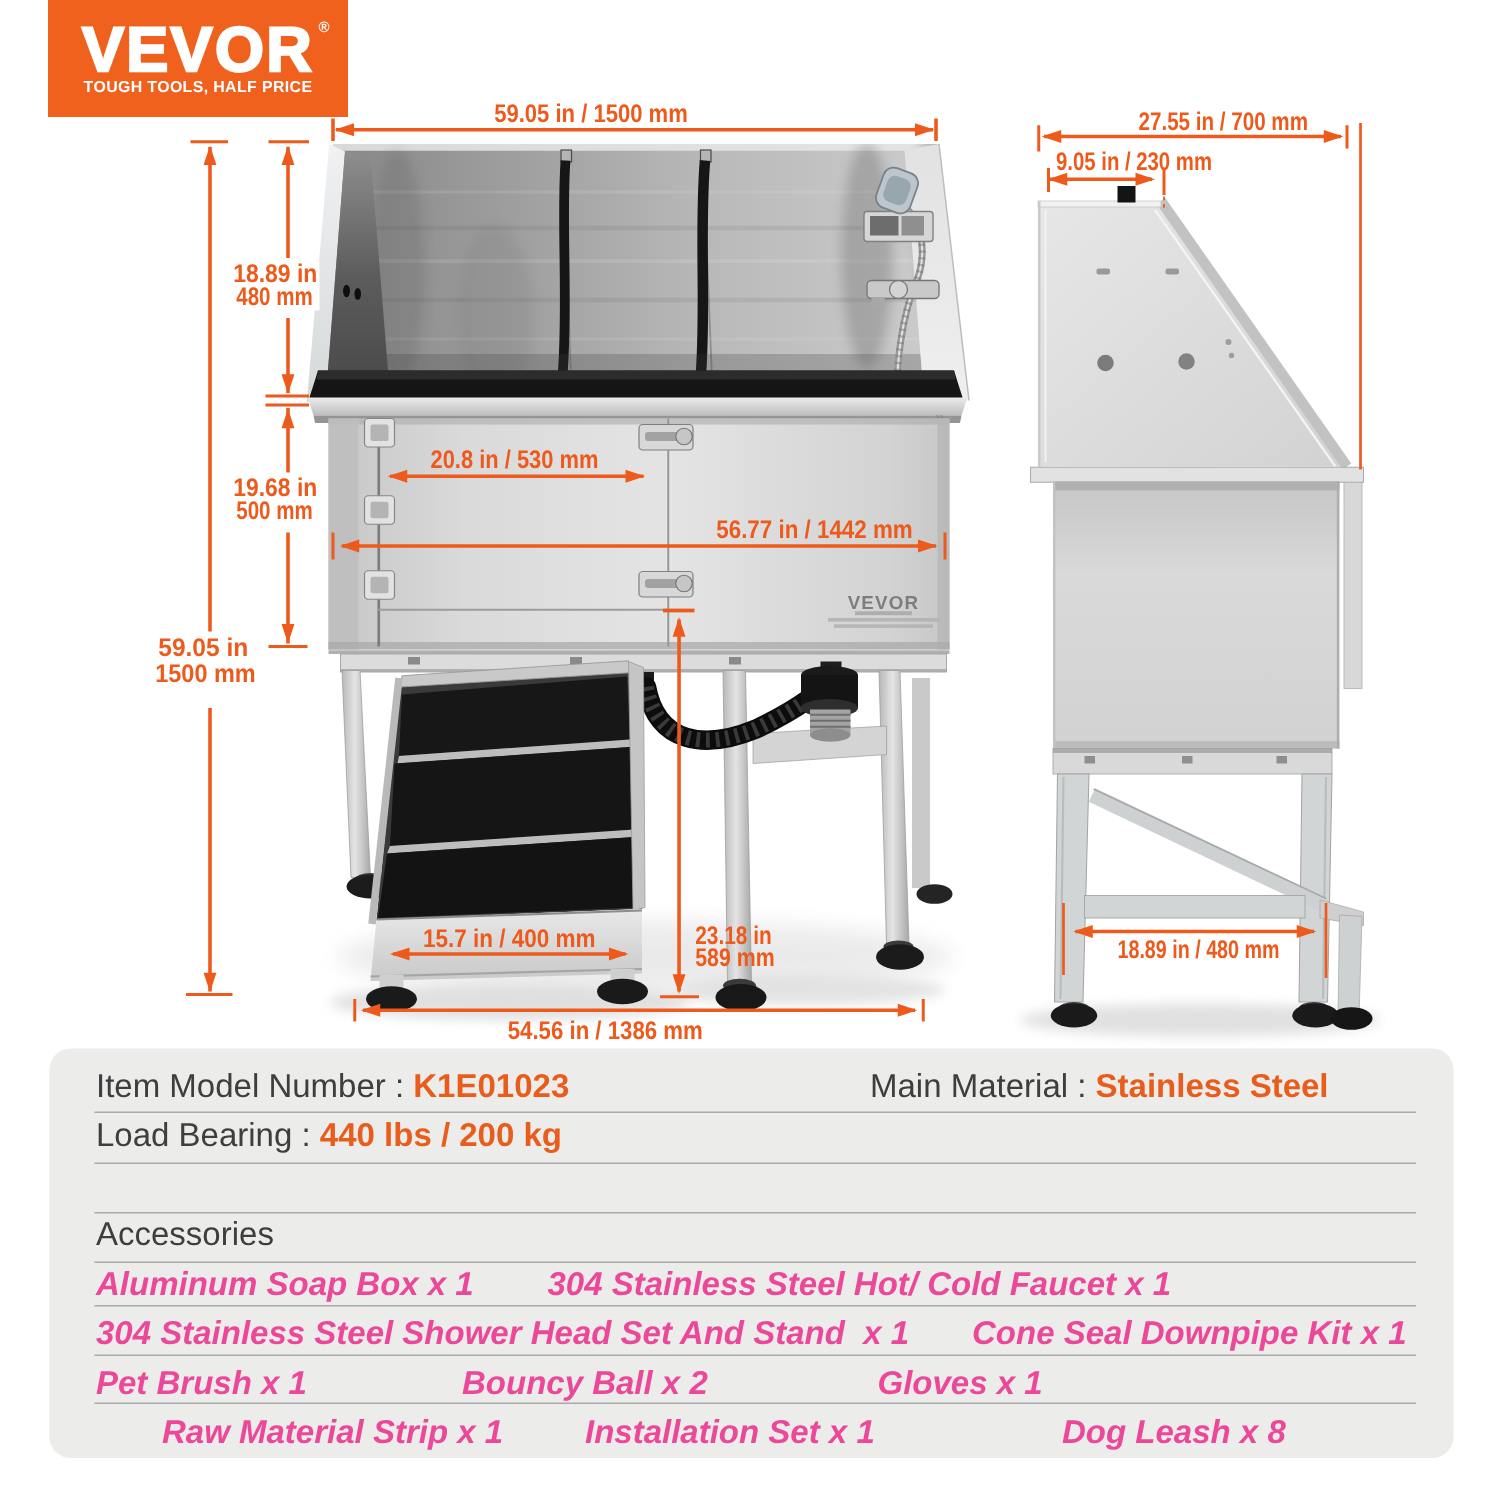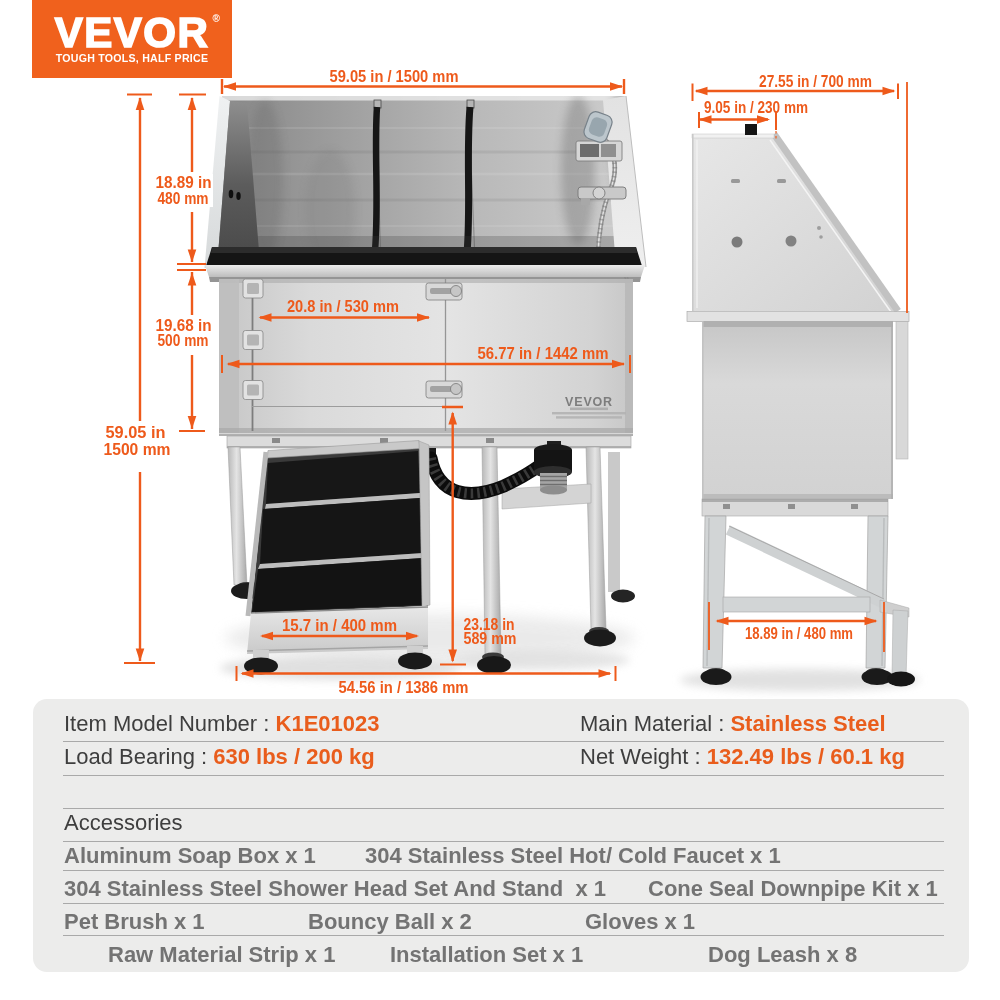--- a/index.html
+++ b/index.html
@@ -10,21 +10,21 @@
   #logo{left:32px;top:0;width:200px;height:78px;background:#f0611d;text-align:center;}
   #logo .v{color:#fff;font-weight:bold;font-size:42px;letter-spacing:1.5px;line-height:42px;margin-top:12px;position:relative;display:inline-block;-webkit-text-stroke:1.7px #fff;}
   #logo .r{position:absolute;top:2px;right:-12px;font-size:10px;line-height:10px;-webkit-text-stroke:0;font-weight:bold;}
   #logo .s{color:#fff;font-weight:bold;font-size:10.6px;letter-spacing:0.25px;margin-top:-2px;}
   
   #spec{left:33px;top:699px;width:936px;height:273px;background:#ececeb;border-radius:14px;}
   .sep{position:absolute;left:63px;width:881px;height:1px;background:#a9a9a9;}
   .row{position:absolute;left:0;width:822px;height:24px;line-height:24px;white-space:nowrap;font-size:22px;color:#3e3e3e;}
   .lab{color:#3e3e3e;}
   .val{color:#e95d1c;font-weight:bold;}
-  .o{color:#737373;font-weight:bold;position:absolute;white-space:nowrap;}
+  .o{color:#ec4899;font-weight:bold;position:absolute;white-space:nowrap;font-style:italic;}
   .c1{position:absolute;left:64px;}
   .c2{position:absolute;left:580px;}
 </style>
 </head>
 <body>
 <div id="page">
   <svg class="abs" style="left:0;top:0" width="1000" height="1000" viewBox="0 0 1000 1000">
 <defs>
 <linearGradient id="gBack" x1="0" y1="0" x2="1" y2="0">
  <stop offset="0" stop-color="#858585"></stop>
@@ -337,22 +337,21 @@
   <div class="sep" style="top:808px;"></div>
   <div class="sep" style="top:841px;"></div>
   <div class="sep" style="top:870px;"></div>
   <div class="sep" style="top:903px;"></div>
   <div class="sep" style="top:935px;"></div>
   <div class="row" style="top:712px;">
       <span class="c1"><span class="lab">Item Model Number&nbsp;:&nbsp;</span><span class="val">K1E01023</span></span>
       <span class="c2"><span class="lab">Main Material&nbsp;:&nbsp;</span><span class="val">Stainless Steel</span></span>
     </div>
   <div class="row" style="top:745px;">
-      <span class="c1"><span class="lab">Load Bearing&nbsp;:&nbsp;</span><span class="val">630 lbs / 200 kg</span></span>
-      <span class="c2"><span class="lab">Net Weight&nbsp;:&nbsp;</span><span class="val">132.49 lbs / 60.1 kg</span></span>
+      <span class="c1"><span class="lab">Load Bearing&nbsp;:&nbsp;</span><span class="val">440 lbs / 200 kg</span></span>
     </div>
   <div class="row" style="top:811px;">
       <span class="c1"><span class="lab">Accessories</span></span>
     </div>
   <div class="row" style="top:844px;">
       <span class="o" style="left:64px;">Aluminum Soap Box x 1</span>
       <span class="o" style="left:365px;">304 Stainless Steel Hot/ Cold Faucet x 1</span>
     </div>
   <div class="row" style="top:877px;">
       <span class="o" style="left:64px;">304 Stainless Steel Shower Head Set And Stand&nbsp; x 1</span>

